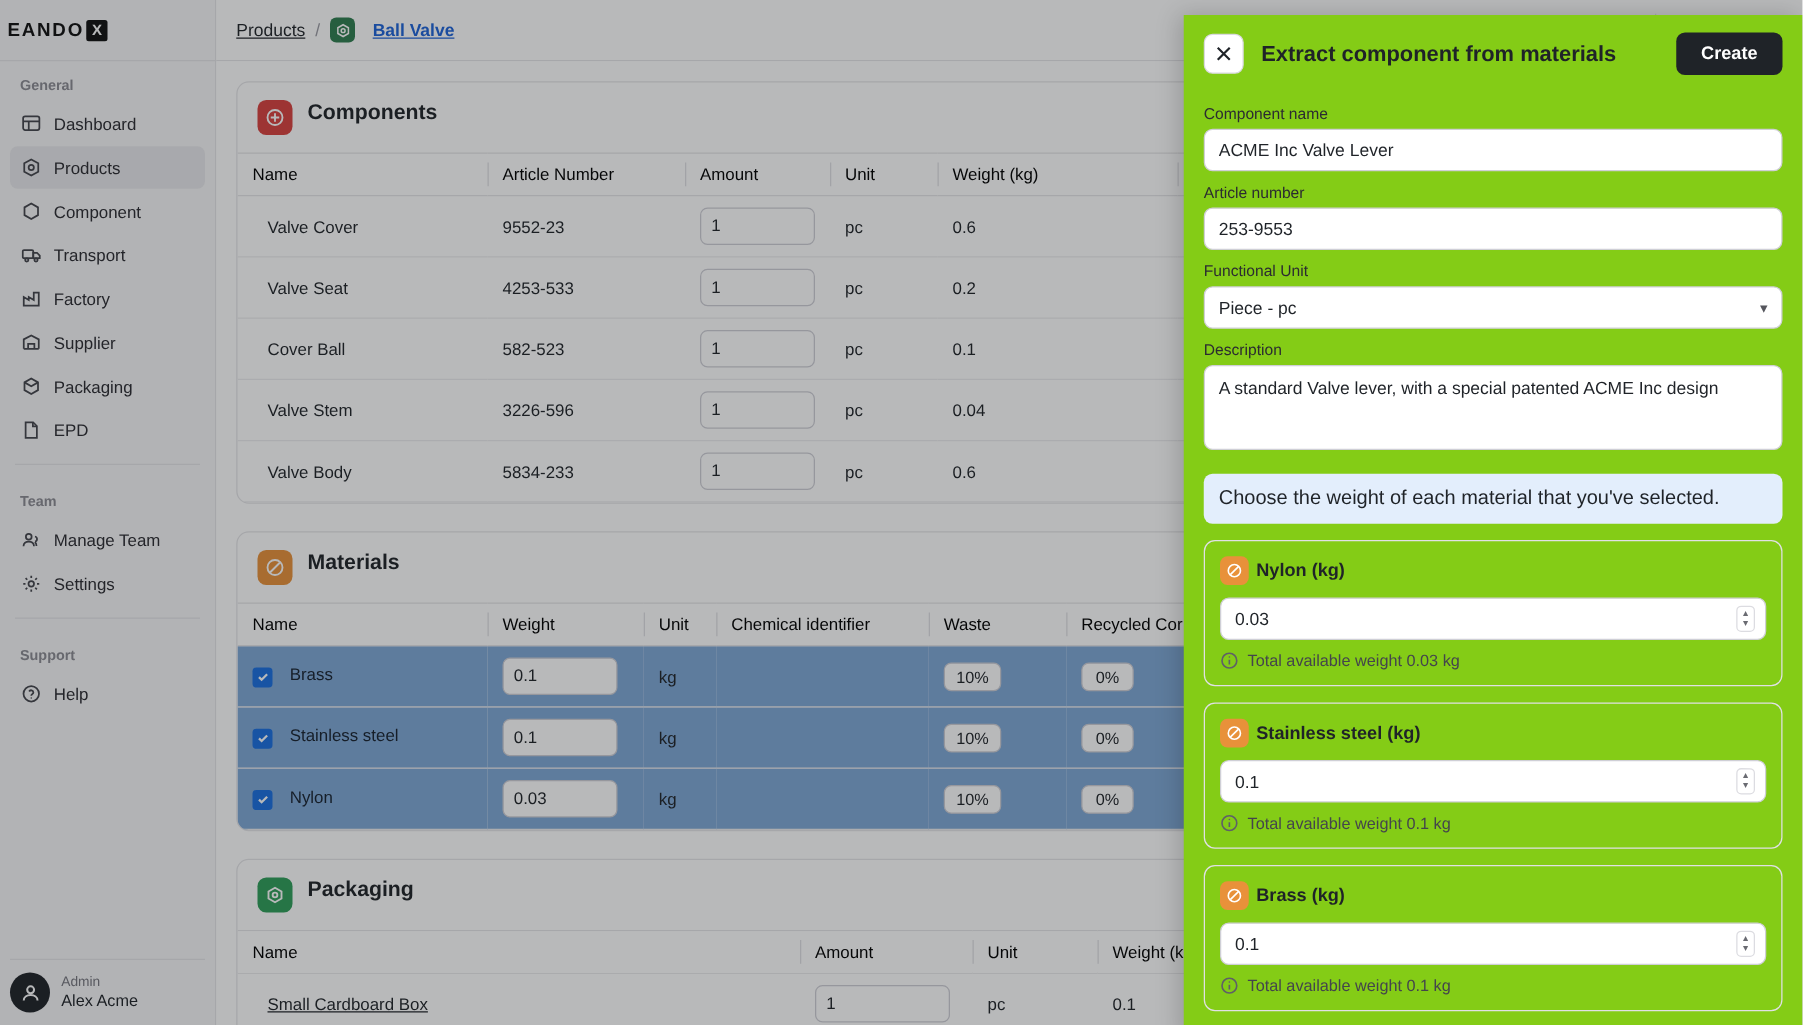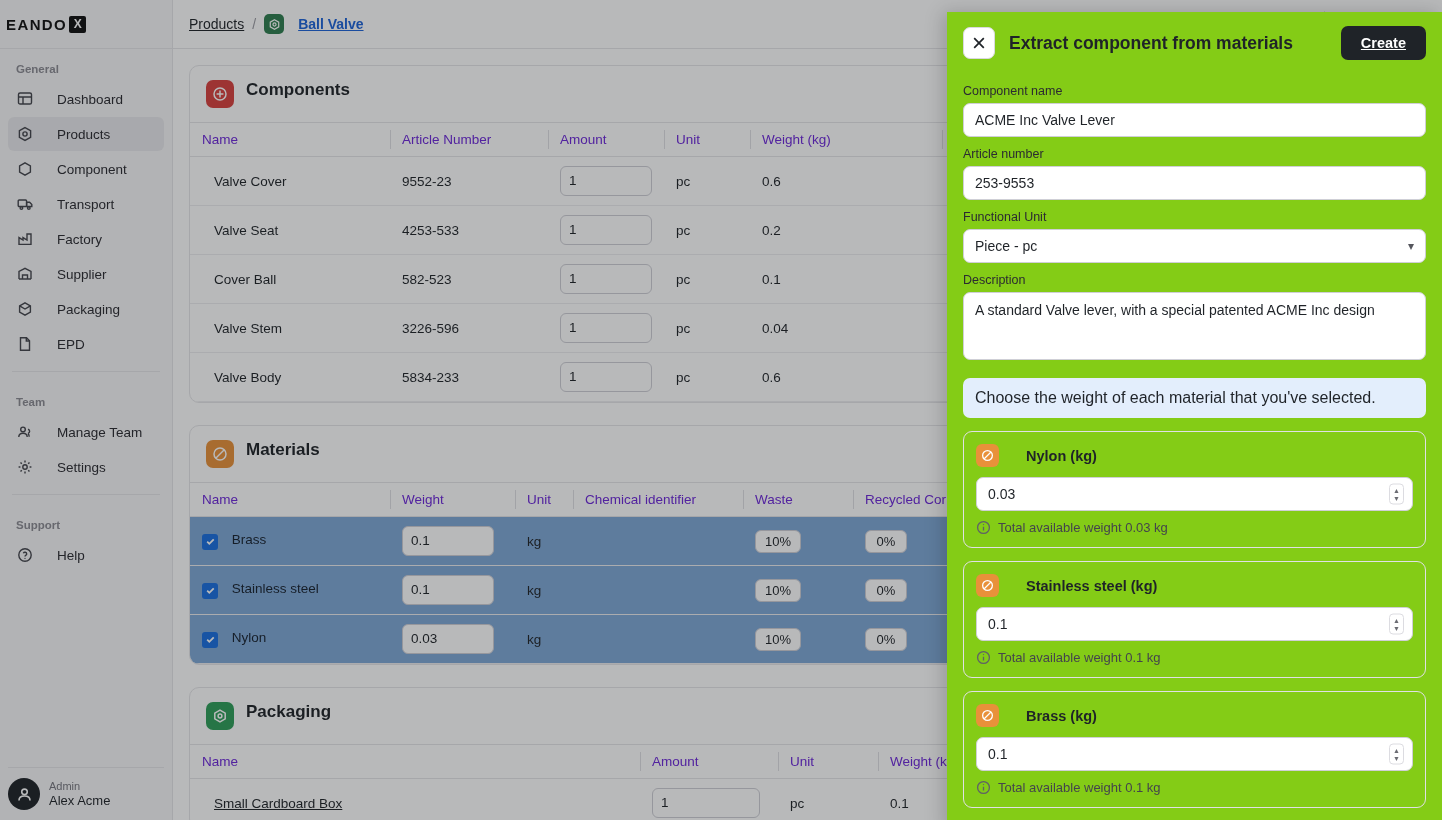--- a/index.html
+++ b/index.html
@@ -25,21 +25,21 @@
   .logo { font-weight: 700; font-size: 15px; letter-spacing: 1.4px; color: #111; display: flex; align-items: center; }
   .logo-x {
     display: inline-flex; align-items: center; justify-content: center;
     width: 17px; height: 17px; background: #111; color: #fff;
     font-size: 12px; margin-left: 2px; border-radius: 2px; letter-spacing: 0;
   }
   .nav-section {
     font-size: 11.5px; color: #8b8b93; padding: 14px 0 6px 16px; font-weight: 700;
   }
   .nav-item {
-    display: flex; align-items: center; gap: 24px;
+    display: flex; align-items: center; gap: 10px;
     height: 34px; margin: 1px 8px; padding-left: 8px;
     border-radius: 6px; font-size: 13.5px; color: #2b2b31; cursor: pointer;
   }
   .nav-item.active { background: #e9e9ec; font-weight: 500; }
   .nav-item .ic { width: 17px; height: 17px; display: inline-flex; align-items: center; justify-content: center; color: #44454c; }
   .nav-item .ic svg { width: 16px; height: 16px; }
   .divider { height: 1px; background: #e5e5e8; margin: 10px 12px; }
 
   .user-box {
     position: absolute; left: 8px; right: 8px; bottom: 10px;
@@ -85,21 +85,21 @@
   .card-head { display: flex; gap: 12px; padding: 14px 16px; }
   .sq {
     width: 28px; height: 28px; border-radius: 7px; display: inline-flex;
     align-items: center; justify-content: center;
   }
   .sq svg { width: 16px; height: 16px; color: #fff; }
   .card-title { font-size: 17px; font-weight: 700; color: #1f2328; }
 
   table { border-collapse: collapse; width: 100%; }
   thead th {
-    text-align: left; font-size: 13.5px; font-weight: 500; color: #6d28d9;
+    text-align: left; font-size: 13.5px; font-weight: 500; color: #000000;
     padding: 9px 12px; border-top: 1px solid #e5e5e8; border-bottom: 1px solid #e5e5e8;
     background: #fff; white-space: nowrap; position: relative;
   }
   thead th + th::before {
     content: ""; position: absolute; left: 0; top: 7px; bottom: 7px; width: 1px; background: #e0e0e4;
   }
   tbody td {
     font-size: 13.5px; color: #1f2328; padding: 9px 12px;
     border-bottom: 1px solid #ededf0; white-space: nowrap;
   }
@@ -136,21 +136,20 @@
   .close-btn {
     width: 32px; height: 32px; border: 1px solid #d9d9de; border-radius: 7px;
     background: #fff; display: flex; align-items: center; justify-content: center; cursor: pointer;
   }
   .close-btn svg { width: 14px; height: 14px; color: #1f2328; }
   .modal-title { font-size: 17.5px; font-weight: 700; color: #1f2328; }
   .create-btn {
     margin-left: auto; background: #1f2328; color: #fff; border: none; border-radius: 7px;
     font-size: 14.5px; font-weight: 600; padding: 9px 20px; cursor: pointer;
     font-family: "Liberation Sans", sans-serif;
-    text-decoration: underline;
   }
   .modal-body { padding: 0 16px 18px 16px; overflow: hidden; }
   .flabel { font-size: 12.5px; color: #2b2b31; margin: 10px 0 5px 0; }
   .finput {
     width: 100%; height: 34px; border: 1px solid #cfcfd6; border-radius: 7px;
     padding: 0 11px; font-size: 14px; color: #1f2328; background: #fff;
     font-family: "Liberation Sans", sans-serif;
   }
   .fselect {
     width: 100%; height: 34px; border: 1px solid #cfcfd6; border-radius: 7px;
@@ -163,21 +162,21 @@
     padding: 8px 11px; font-size: 14px; color: #1f2328; background: #fff;
     resize: none; font-family: "Liberation Sans", sans-serif; line-height: 19px;
   }
   .notice {
     margin-top: 14px; background: #e3eefc; border-radius: 7px;
     padding: 11px 12px; font-size: 16px; color: #1f2328;
   }
   .mat-card {
     margin-top: 13px; border: 1px solid #e0e0e4; border-radius: 9px; padding: 12px;
   }
-  .mat-head { display: flex; align-items: center; gap: 27px; margin-bottom: 10px; }
+  .mat-head { display: flex; align-items: center; gap: 6px; margin-bottom: 10px; }
   .mat-ic {
     width: 23px; height: 23px; border-radius: 6px; background: #e8913a;
     display: inline-flex; align-items: center; justify-content: center;
   }
   .mat-ic svg { width: 13px; height: 13px; color: #fff; }
   .mat-name { font-size: 14.5px; font-weight: 700; color: #1f2328; }
   .num-wrap { position: relative; }
   .num-wrap .finput { padding-right: 34px; }
   .spin {
     position: absolute; right: 9px; top: 50%; transform: translateY(-50%);

